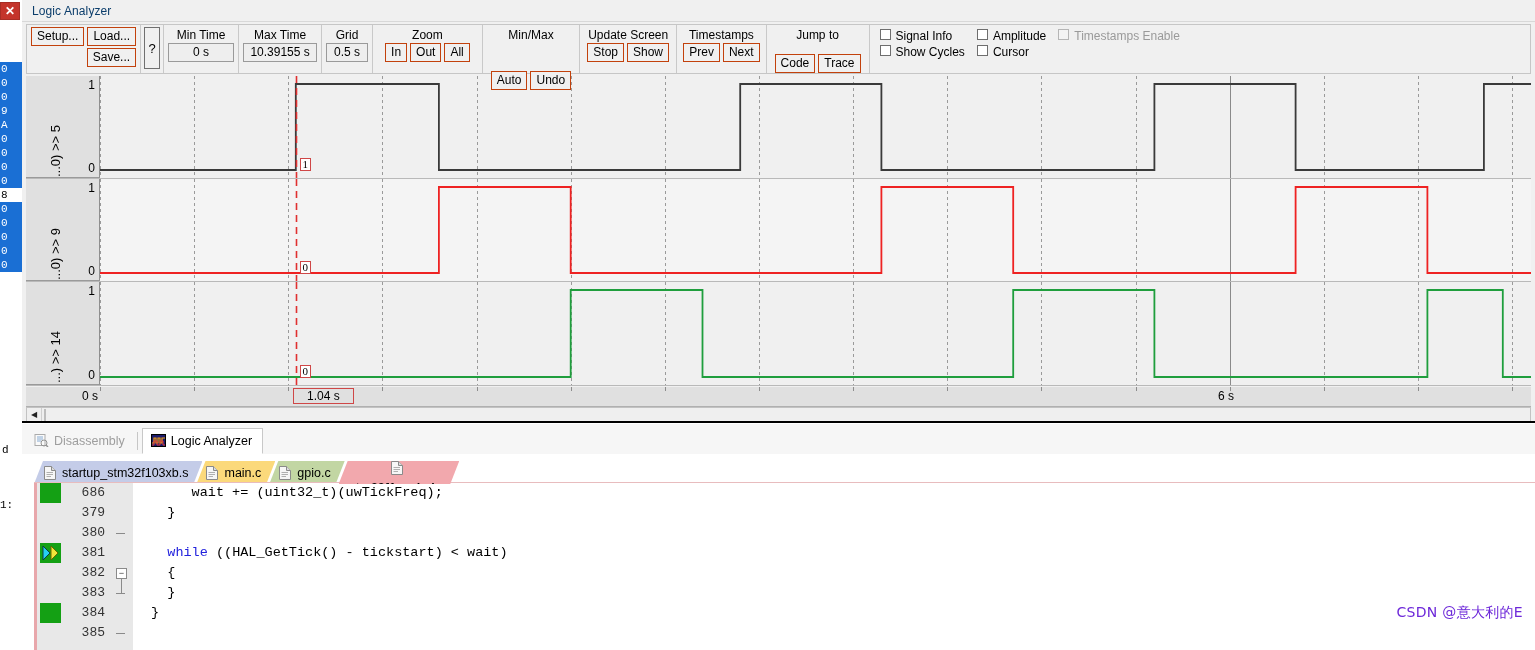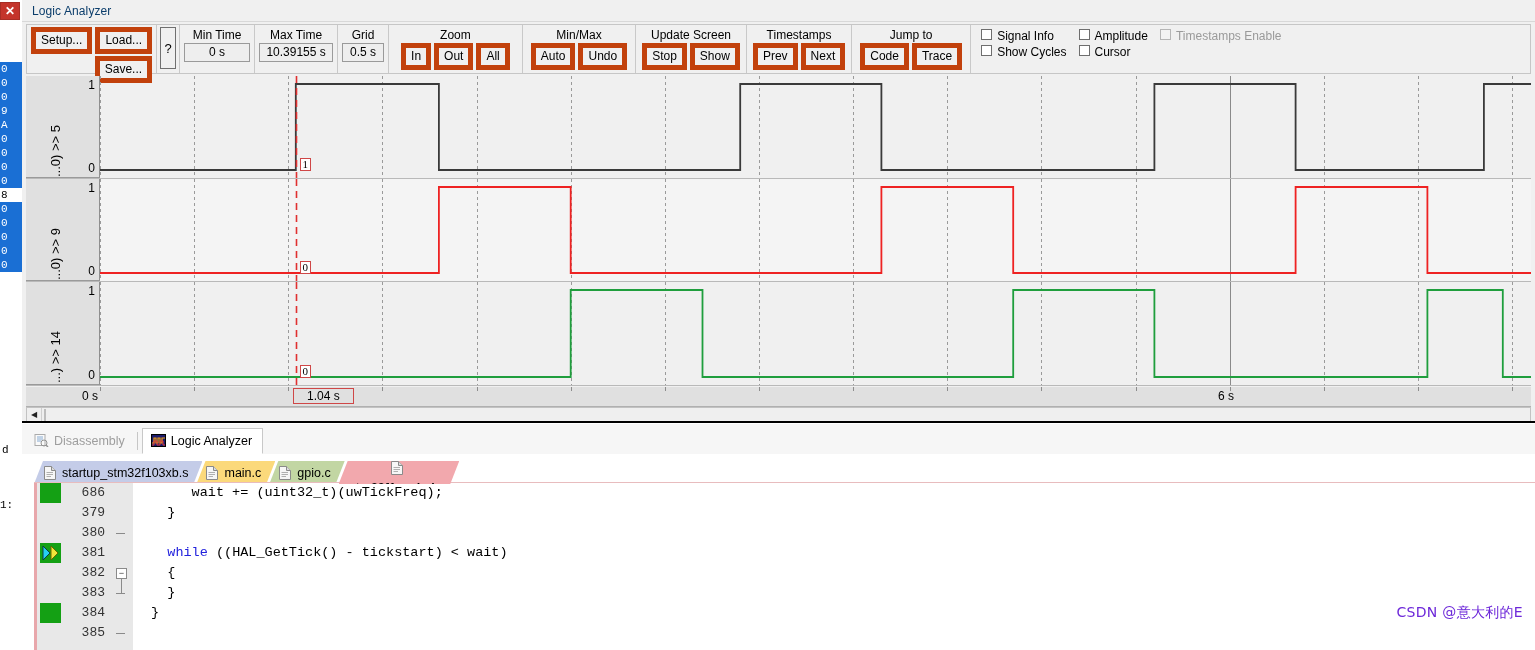--- a/index.html
+++ b/index.html
@@ -55,21 +55,21 @@
     display:flex; flex-direction:column; align-items:center;
     justify-content:flex-start;
     border-right:1px solid #c9c9c9;
     padding:1px 4px 0 4px;
     height:100%;
   }
   .tb-group.nb { border-right:none; }
   .tb-label { font-size:12px; color:#000; padding:2px 2px 1px 2px; white-space:nowrap; }
   .tb-btnrow { display:flex; gap:3px; }
   .tb-btn {
-    border:5px solid #c2410c; background:#f0f0f0;
+    border:1px solid #c2410c; background:#f0f0f0;
     font-size:12px; padding:1px 5px 2px 5px; cursor:pointer;
     white-space:nowrap; line-height:14px; min-width:22px; text-align:center;
   }
   .tb-field {
     border:1px solid #9a9a9a; background:#eeeeee;
     font-size:12px; padding:1px 6px 2px 6px; text-align:center;
     min-width:56px; line-height:14px; cursor:text;
   }
   .tb-stack { display:flex; flex-direction:column; gap:2px; align-items:stretch; padding-top:1px;}
   .tb-help {
@@ -296,21 +296,21 @@
 
     <div class="tb-group" style="padding-left:12px; padding-right:12px;">
       <div class="tb-label">Zoom</div>
       <div class="tb-btnrow">
         <div class="tb-btn">In</div>
         <div class="tb-btn">Out</div>
         <div class="tb-btn">All</div>
       </div>
     </div>
 
-    <div class="tb-group" style="padding-left:8px; padding-right:8px;">
+    <div class="tb-group" style="padding-left:8px; padding-right:8px;gap:28px;">
       <div class="tb-label">Min/Max</div>
       <div class="tb-btnrow">
         <div class="tb-btn">Auto</div>
         <div class="tb-btn">Undo</div>
       </div>
     </div>
 
     <div class="tb-group" style="padding-left:6px; padding-right:6px;">
       <div class="tb-label">Update Screen</div>
       <div class="tb-btnrow">
@@ -320,21 +320,21 @@
     </div>
 
     <div class="tb-group" style="padding-left:6px; padding-right:6px;">
       <div class="tb-label">Timestamps</div>
       <div class="tb-btnrow">
         <div class="tb-btn">Prev</div>
         <div class="tb-btn">Next</div>
       </div>
     </div>
 
-    <div class="tb-group" style="padding-left:8px; padding-right:8px;">
+    <div class="tb-group" style="padding-left:8px; padding-right:8px;justify-content:space-between;">
       <div class="tb-label">Jump to</div>
       <div class="tb-btnrow">
         <div class="tb-btn">Code</div>
         <div class="tb-btn">Trace</div>
       </div>
     </div>
 
     <div class="tb-group nb" style="padding:0;">
       <div id="cb-block">
           <div class="cb" style="grid-area: 1 / 1;">

